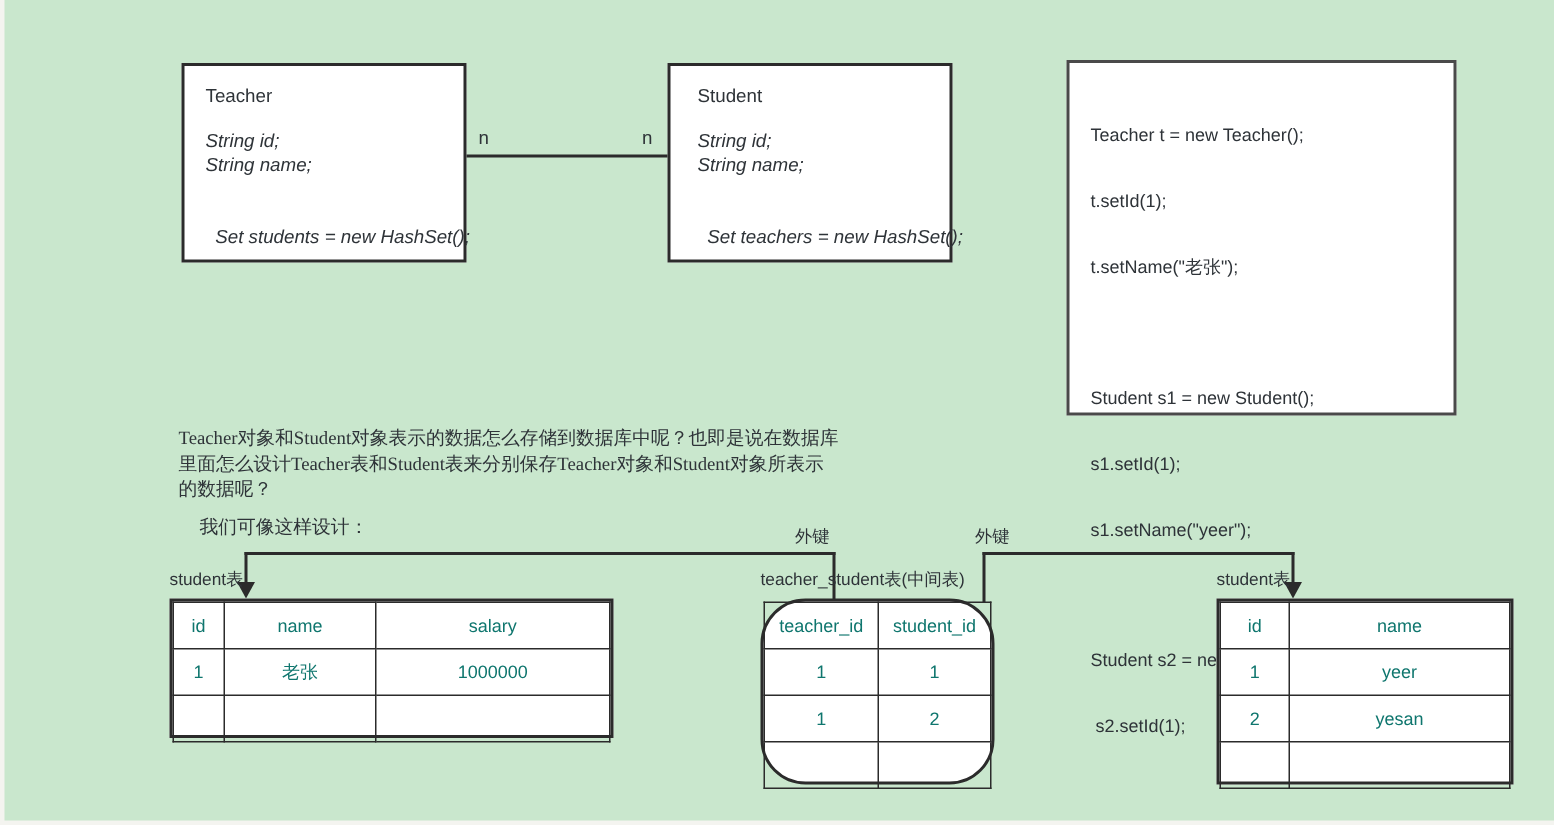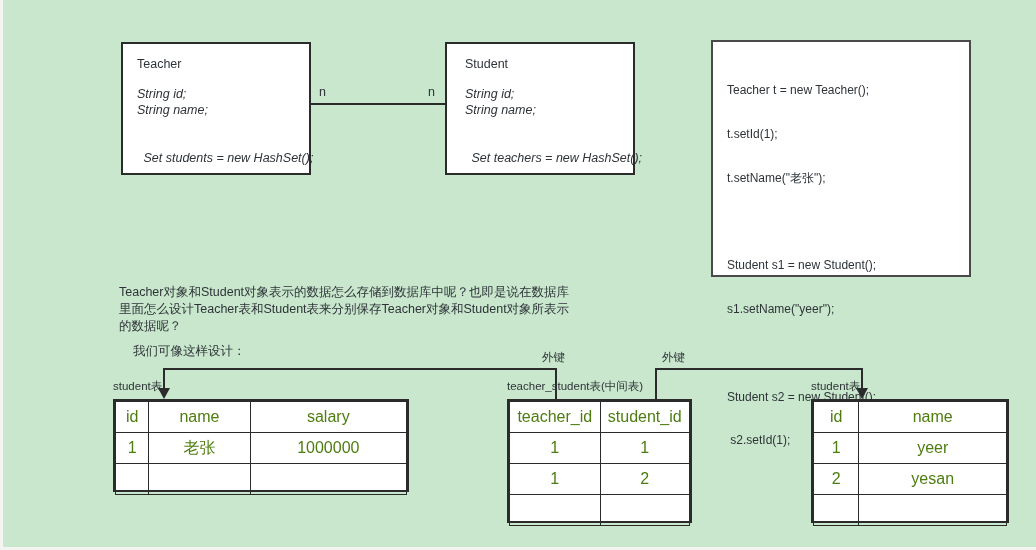--- a/index.html
+++ b/index.html
@@ -62,56 +62,56 @@
   }
   .code-line { white-space: pre; }
   .code-blank { height: 14.6px; }
 
   
   .prose {
     position: absolute;
     font-size: 12.5px;
     line-height: 17px;
     color: #2e3338;
+    font-family: Liberation Serif, serif;
   }
 
   
   .db-table {
     position: absolute;
     border: 2px solid #2b2b2b;
     box-sizing: border-box;
     background: #ffffff;
     border-collapse: collapse;
   }
   .db-table table {
     border-collapse: collapse;
     width: 100%;
     height: 100%;
   }
   .db-table td {
     border: 1px solid #2b2b2b;
     text-align: center;
     vertical-align: middle;
-    font-size: 16px;
-    color: #4d7c0f;
+    font-size: 12px;
+    color: #0f766e;
     height: 30px;
     padding: 0;
   }
   .tbl-label {
     position: absolute;
     font-size: 11.5px;
     color: #2e3338;
     white-space: nowrap;
   }
   .fk-label {
     position: absolute;
     font-size: 11.5px;
     color: #2e3338;
     white-space: nowrap;
-    margin-left: 12px;
   }
 
   
   .conn {
     position: absolute;
     background: #2b2b2b;
   }
   .conn-h { height: 2px; }
   .conn-v { width: 2px; }
   .arrow-head {
@@ -147,20 +147,21 @@
   <div class="assoc-line" style="left:308px; top:103px; width:134px;"></div>
   <div class="mult" style="left:316px; top:85px;">n</div>
   <div class="mult" style="left:425px; top:85px;">n</div>
 
   <div class="code-box" style="left:708px; top:40px; width:260px; height:237px;">
     <div class="code-line">Teacher t = new Teacher();</div>
     <div class="code-line">t.setId(1);</div>
     <div class="code-line">t.setName("老张");</div>
     <div class="code-blank"></div>
     <div class="code-line">Student s1 = new Student();</div>
+    <div class="code-line">s1.setId(1);</div>
     <div class="code-line">s1.setName("yeer");</div>
     <div class="code-blank"></div>
     <div class="code-line">Student s2 = new Student();</div>
     <div class="code-line"> s2.setId(1);</div>
     
     
     
     
   </div>
 
@@ -202,21 +203,21 @@
       </tr>
       <tr>
         <td></td>
         <td></td>
         <td></td>
       </tr>
     </tbody>
       </table>
   </div>
 
-  <div class="db-table" style="left:504px; top:399px; width:185px; height:124px;">
+  <div class="db-table" style="left:504px; top:399px; width:156px; height:124px;border-radius:30px;">
     <table>
       <tbody>
           <tr>
         <td>teacher_id</td>
         <td>student_id</td>
       </tr>
       <tr>
         <td>1</td>
         <td>1</td>
       </tr>

